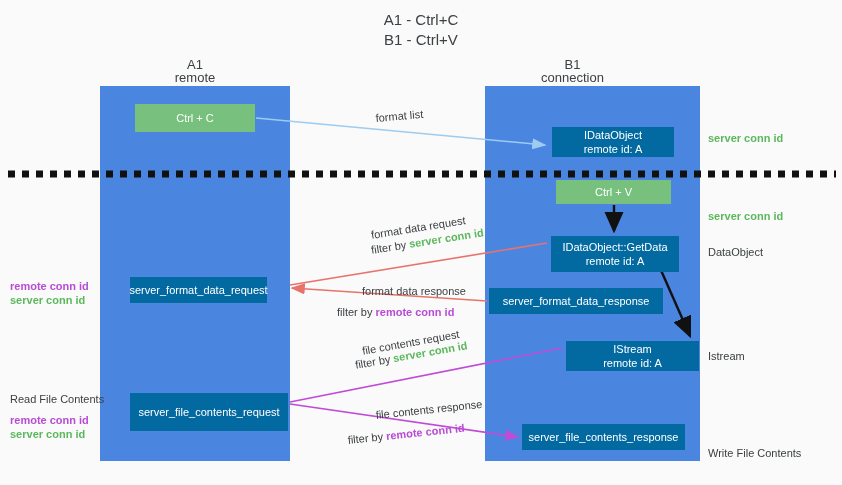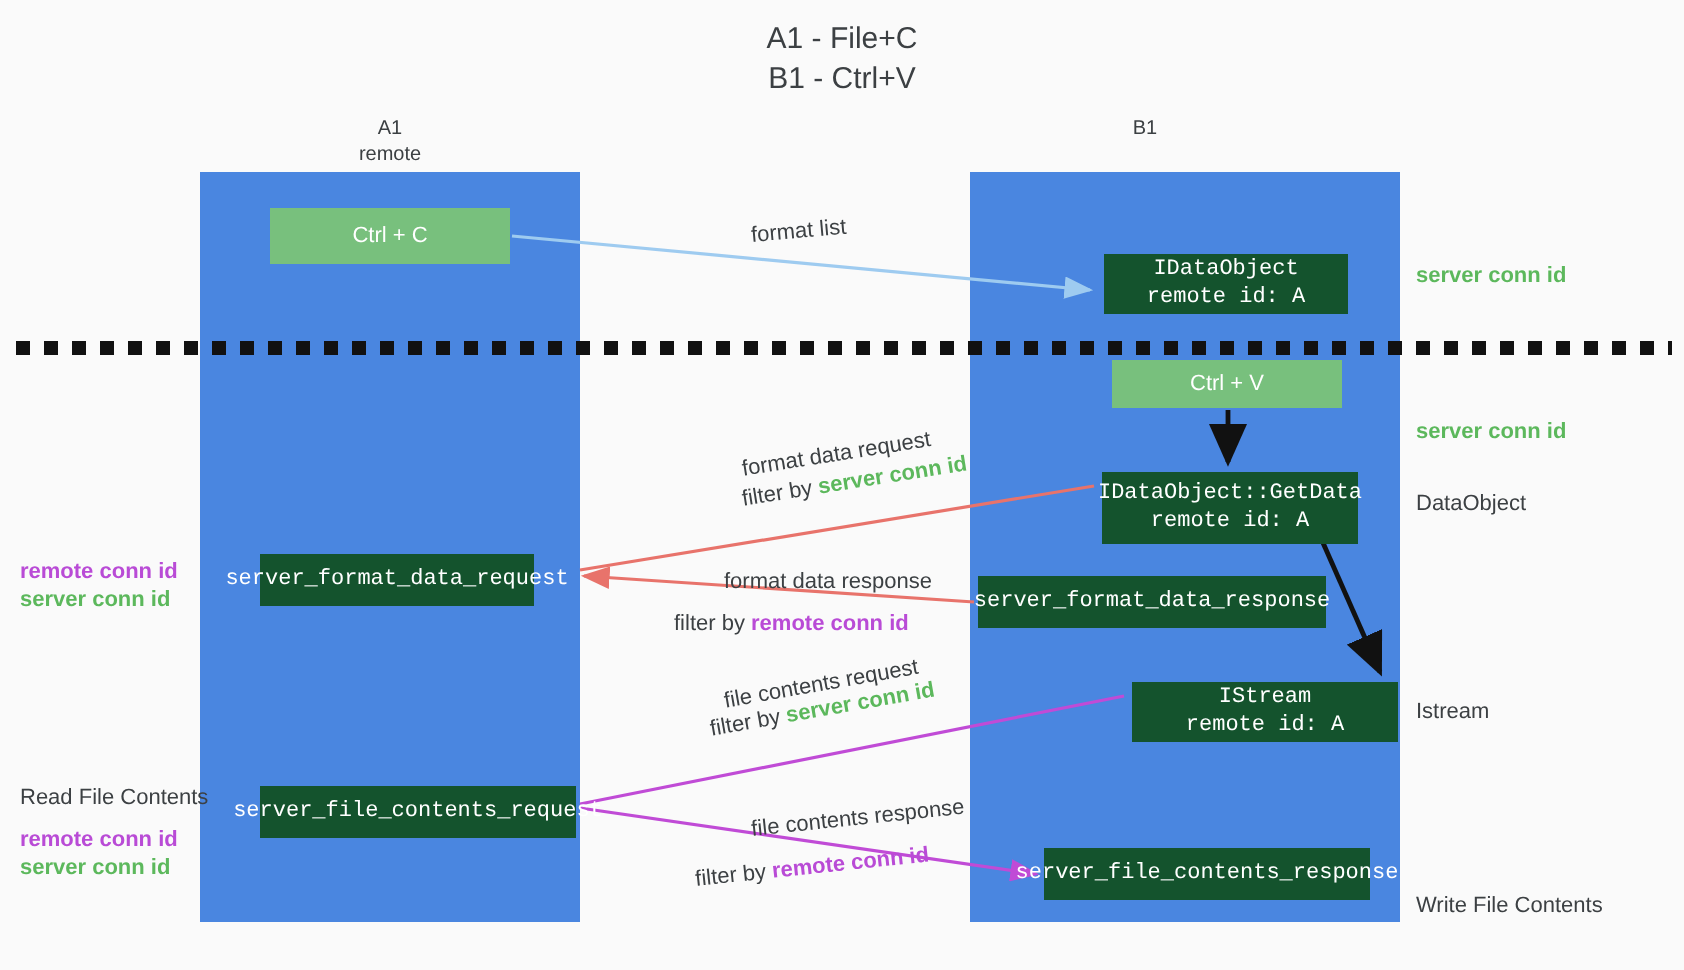--- a/index.html
+++ b/index.html
@@ -14,42 +14,42 @@
 
   .title{
     position:absolute;left:0;top:10px;width:842px;text-align:center;
     font-size:15px;line-height:20px;color:#3c4043;
   }
 
   .col{position:absolute;background:#4a86e0;}
   .col-a{left:100px;top:86px;width:190px;height:375px;}
   .col-b{left:485px;top:86px;width:215px;height:375px;}
 
-  .colhead{position:absolute;text-align:center;font-size:10px;line-height:13px;color:#3c4043;}
+  .colhead{position:absolute;text-align:center;font-size:13px;line-height:13px;color:#3c4043;}
   .colhead-a{left:100px;top:58px;width:190px;}
   .colhead-b{left:465px;top:58px;width:215px;}
   .colhead .l2{display:block;}
 
   .node{
     position:absolute;box-sizing:border-box;
     display:flex;flex-direction:column;align-items:center;justify-content:center;
     color:#ffffff;font-size:11px;line-height:14px;
   }
   .node.green{background:#78c07d;}
-  .node.orange{background:#14532d;font-family:Liberation Mono, monospace;}
+  .node.orange{background:#0369a1;}
   .node .l2{display:block;}
 
   .n-ctrlc{left:135px;top:104px;width:120px;height:28px;}
   .n-idataobj{left:552px;top:127px;width:122px;height:30px;}
   .n-ctrlv{left:556px;top:180px;width:115px;height:24px;}
   .n-getdata{left:551px;top:236px;width:128px;height:36px;}
   .n-sfdreq{left:130px;top:277px;width:137px;height:26px;}
   .n-sfdres{left:489px;top:288px;width:174px;height:26px;}
   .n-istream{left:566px;top:341px;width:133px;height:30px;}
-  .n-sfcreq{left:130px;top:393px;width:158px;height:26px;}
+  .n-sfcreq{left:130px;top:393px;width:158px;height:38px;}
   .n-sfcres{left:522px;top:424px;width:163px;height:26px;}
 
   .lbl{position:absolute;font-size:11px;line-height:15px;color:#3c4043;white-space:nowrap;}
   .lbl.green{color:#5cb85c;font-weight:bold;}
   .lbl.purple{color:#b94bd6;font-weight:bold;}
   .rot{transform-origin:left top;}
 
   .side{position:absolute;font-size:11px;line-height:15px;white-space:nowrap;}
   .side.green{color:#5cb85c;font-weight:bold;}
   .side.purple{color:#b94bd6;font-weight:bold;}
@@ -65,30 +65,31 @@
   .lg-fcres{left:375px;top:408px;}
   .lg-fcres2{left:347px;top:433px;}
   .inl{display:inline;}
 </style>
 </head>
 <body>
 
 <div class="stage">
 
   <div class="title">
-    <div>A1 - File+C</div>
+    <div>A1 - Ctrl+C</div>
     <div>B1 - Ctrl+V</div>
   </div>
 
   <div class="colhead colhead-a">
     <span>A1</span>
     <span class="l2">remote</span>
   </div>
   <div class="colhead colhead-b">
     <span>B1</span>
+    <span class="l2">connection</span>
   </div>
 
   <div class="col col-a"></div>
   <div class="col col-b"></div>
 
   <svg class="layer" viewBox="0 0 842 485">
     <defs>
       <marker id="ah-blue" markerWidth="9" markerHeight="7" refX="8" refY="3.5" orient="auto">
         <path d="M0,0 L9,3.5 L0,7 z" fill="#9ecbf0"></path>
       </marker>

